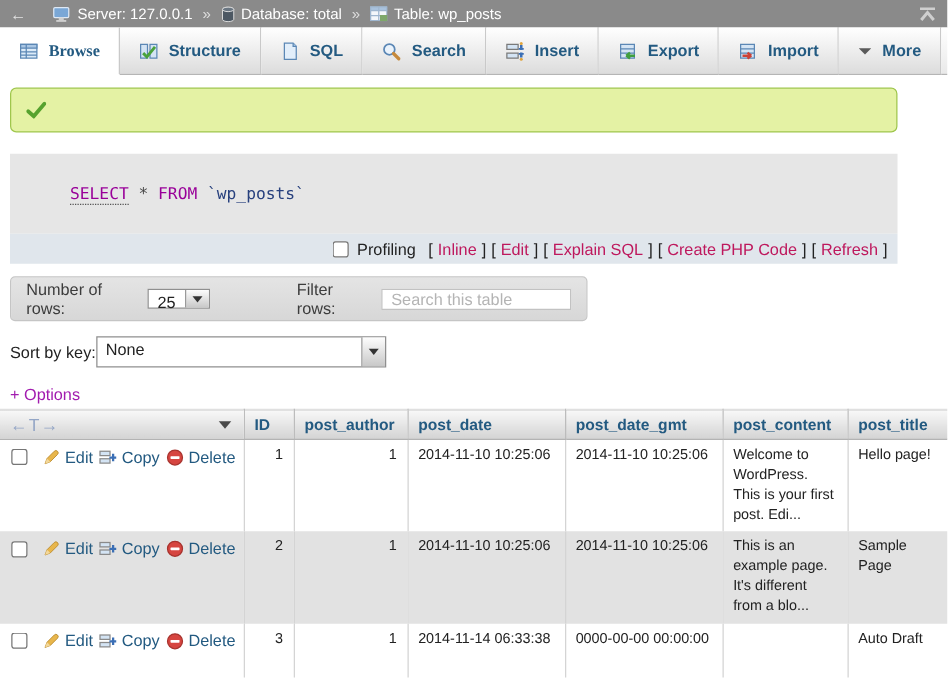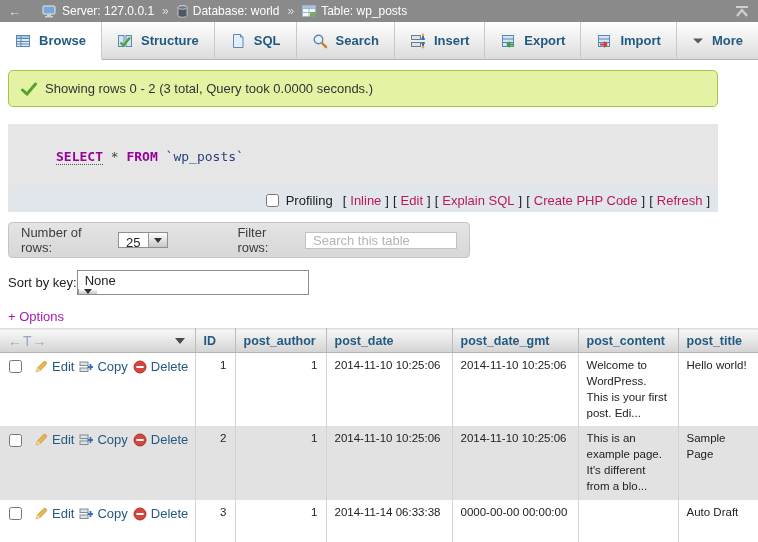--- a/index.html
+++ b/index.html
@@ -17,34 +17,34 @@
   .crumb-sep{color:#ddd;margin:0 3px;}
   .topbar .collapse{margin-left:auto;cursor:pointer;display:flex;align-items:center;}
   
   .tabbar{height:38px;display:flex;align-items:stretch;}
   .tab{
     display:flex;align-items:center;gap:8px;padding:0 15px;
     font-size:13px;font-weight:bold;color:#235a81;cursor:pointer;
     background:linear-gradient(#ffffff,#dcdcdc);
     border-right:1px solid #c9c9c9;border-bottom:1px solid #b5b5b5;box-sizing:border-box;
   }
-  .tab.active{background:#fff;border-bottom:1px solid #fff;}
+  .tab.active{background:#fff;border-bottom:1px solid #fff;font-family:Liberation Serif, serif;}
   .tab-fill{flex:1;background:linear-gradient(#ffffff,#e9e9e9);border-bottom:1px solid #b5b5b5;}
   
   .msg{
     margin:10px 8px 0 8px;width:710px;box-sizing:border-box;
     background:#e4f2a4;border:1px solid #9fc64d;border-radius:5px;
     padding:10px 12px;font-size:13px;color:#333;
     display:flex;align-items:center;gap:8px;
   }
   
   .sqlwrap{margin:17px 8px 0 8px;width:710px;box-sizing:border-box;}
   .sqlmain{background:#e6e6e6;height:64px;display:flex;align-items:center;box-sizing:border-box;padding-left:48px;}
   .code{font-family:"DejaVu Sans Mono",monospace;font-size:13px;color:#444;}
-  .kw{color:#990099;font-weight:bold;margin-top:25px;}
+  .kw{color:#990099;font-weight:normal;margin-top:25px;}
   .kw.u{border-bottom:1px dotted #555;}
   .ident{color:#28417e;}
   .sqlfoot{
     background:#e0e6ec;height:24px;display:flex;align-items:center;justify-content:flex-end;
     padding-right:8px;font-size:13px;gap:4px;box-sizing:border-box;color:#222;
   }
   .sqlfoot .plabel{margin-right:6px;}
   .br{color:#222;}
   .flink{color:#be185d;text-decoration:none;cursor:pointer;}
   
@@ -57,21 +57,21 @@
   .selbox .val{padding:2px 8px 0 7px;font-size:13px;color:#222;}
   .selbox .btn{width:18px;background:linear-gradient(#fdfdfd,#c8c8c8);border-left:1px solid #9a9a9a;display:flex;align-items:center;justify-content:center;}
   .tri{width:0;height:0;border-left:4px solid transparent;border-right:4px solid transparent;border-top:5px solid #333;}
   .filterlbl{margin-left:24px;padding-left:36px;}
   .filterinput{
     width:152px;height:17px;border:1px solid #c2c2c2;box-sizing:border-box;
     font-family:"Liberation Sans",sans-serif;font-size:13px;padding:0 7px;color:#444;
   }
   .filterinput::placeholder{color:#b4b4b4;}
   .sortrow{margin:12px 8px 0 8px;display:flex;align-items:center;font-size:13px;color:#222;}
-  .sortsel{width:232px;height:25px;flex-direction:column;}
+  .sortsel{width:232px;height:25px;}
   .sortsel .val{flex:1;}
   .options{margin:14px 8px 4px 8px;font-size:13px;color:#a21caf;cursor:pointer;display:inline-block;}
   
   table.grid{border-collapse:collapse;table-layout:fixed;width:758px;font-size:11.5px;}
   .grid th{
     background:linear-gradient(#f8f8f8,#d3d3d3);
     border-right:1px solid #bcbcbc;border-top:1px solid #e0e0e0;border-bottom:1px solid #b3b3b3;
     color:#235a81;font-size:12.5px;font-weight:bold;text-align:left;
     height:24px;padding:0 8px;box-sizing:border-box;cursor:pointer;white-space:nowrap;overflow:hidden;
   }
@@ -110,21 +110,21 @@
   </span>
   <span class="crumb-sep">»</span>
 
   <span class="crumb">
     <span class="ic">
       <svg width="11" height="13" viewBox="0 0 11 13">
           <path d="M1,2.5 a4.5,1.8 0 0 1 9,0 v8 a4.5,1.8 0 0 1 -9,0 z" fill="#4d5863" stroke="#d9d9d9" stroke-width="0.8"></path>
           <ellipse cx="5.5" cy="2.5" rx="4.5" ry="1.8" fill="#6a7682" stroke="#d9d9d9" stroke-width="0.8"></ellipse>
         </svg>
     </span>
-    <span>Database: world</span>
+    <span>Database: total</span>
   </span>
   <span class="crumb-sep">»</span>
 
   <span class="crumb">
     <span class="ic">
       <svg width="14" height="12" viewBox="0 0 14 12">
           <rect x="0.5" y="0.5" width="13" height="11" fill="#f4f7fb" stroke="#9fb6cf"></rect>
           <rect x="0.5" y="0.5" width="13" height="3" fill="#a9c2dd" stroke="#9fb6cf"></rect>
           <line x1="0.5" y1="7.5" x2="13.5" y2="7.5" stroke="#9fb6cf"></line>
           <line x1="7" y1="0.5" x2="7" y2="11.5" stroke="#9fb6cf"></line>
@@ -228,21 +228,20 @@
   </div>
   <div class="tab-fill"></div>
 </div>
 
 <div class="msg">
   <span class="ic">
     <svg width="16" height="14" viewBox="0 0 16 14">
         <path d="M1.5,8 L6,12 L14.5,2" fill="none" stroke="#56a22e" stroke-width="3" stroke-linecap="round"></path>
       </svg>
   </span>
-  <span>Showing rows 0 - 2 (3 total, Query took 0.0000 seconds.)</span>
 </div>
 
 <div class="sqlwrap">
   <div class="sqlmain">
     <span class="code">
       <span class="kw u">SELECT</span>
       <span>*</span>
       <span class="kw">FROM</span>
       <span class="ident">`wp_posts`</span>
     </span>
@@ -357,21 +356,21 @@
               </span>
             <span>Delete</span>
           </a>
         </div>
       </td>
       <td class="num">1</td>
       <td class="num">1</td>
       <td>2014-11-10 10:25:06</td>
       <td>2014-11-10 10:25:06</td>
       <td>Welcome to WordPress. This is your first post. Edi...</td>
-      <td>Hello world!</td>
+      <td>Hello page!</td>
     </tr>
 
     <tr class="even" style="height:72px">
       <td>
         <div class="actions">
           <input type="checkbox" style="">
           <a class="alink">
             <span class="ic">
                 <svg width="14" height="14" viewBox="0 0 14 14">
                   <path d="M2,12 L3.6,7.8 L9.4,2 a1.6,1.6 0 0 1 2.6,2.6 L6.2,10.4 Z" fill="#e8b64c" stroke="#b98a2e" stroke-width="0.7"></path>

